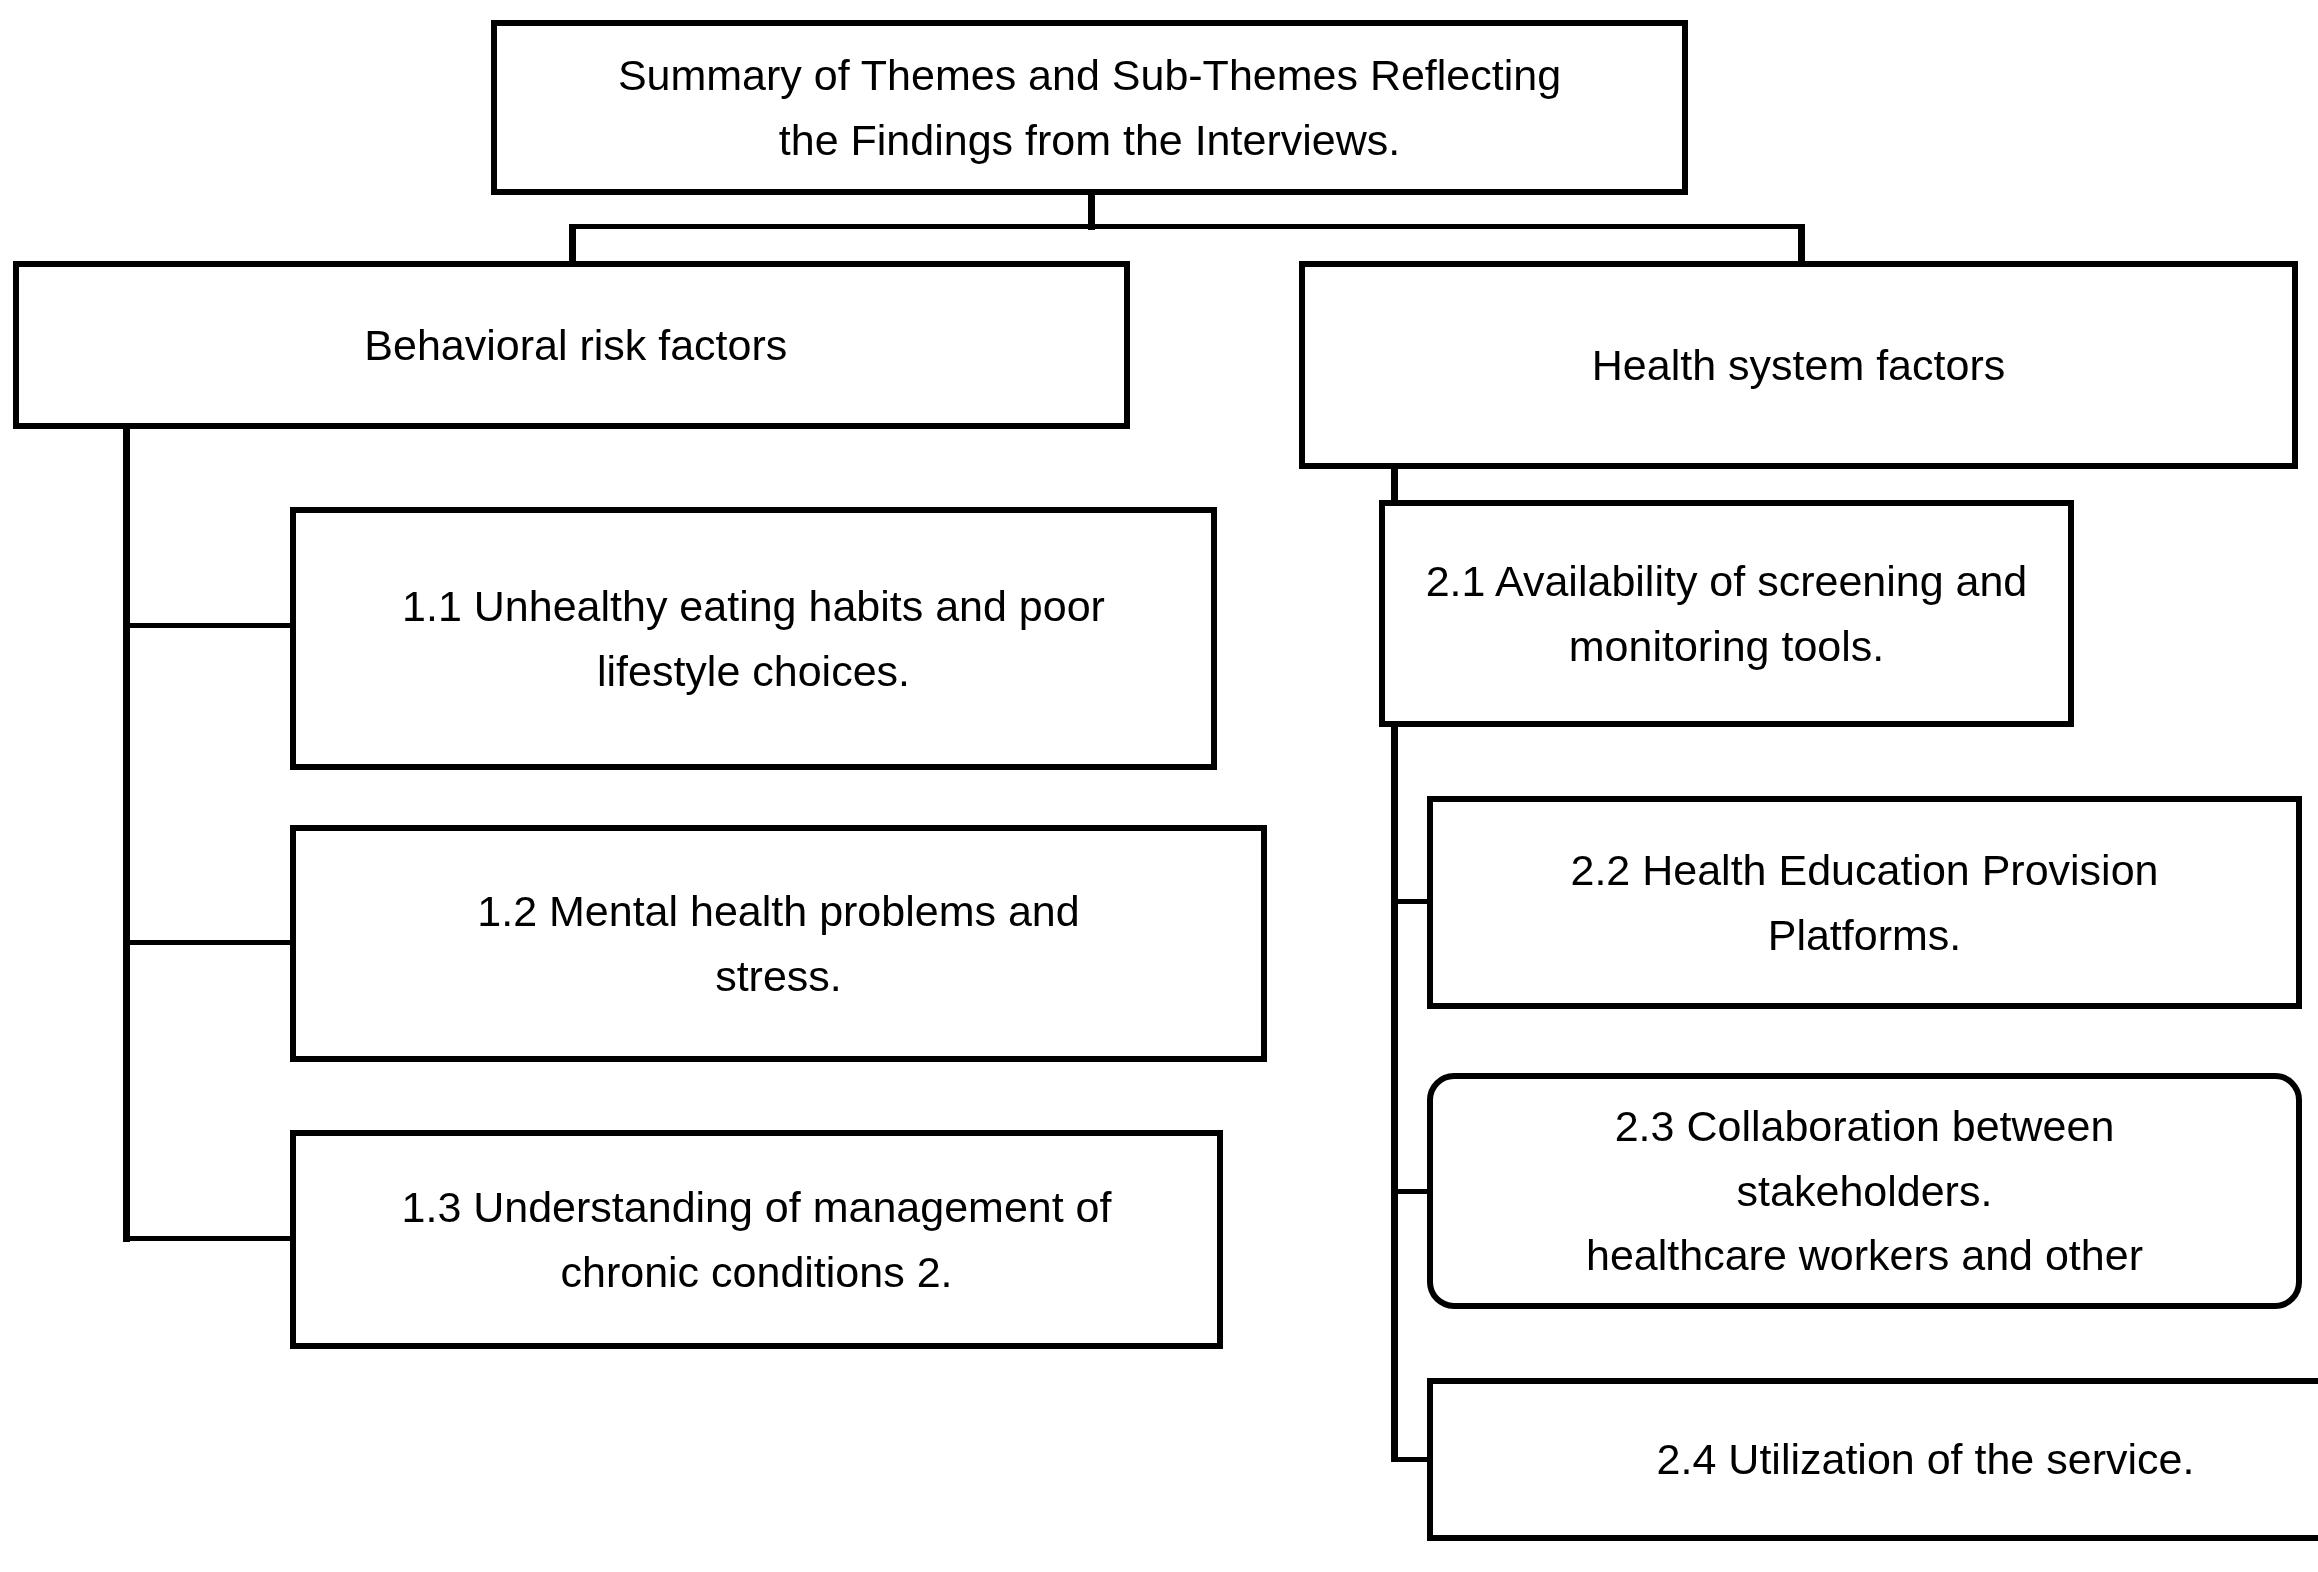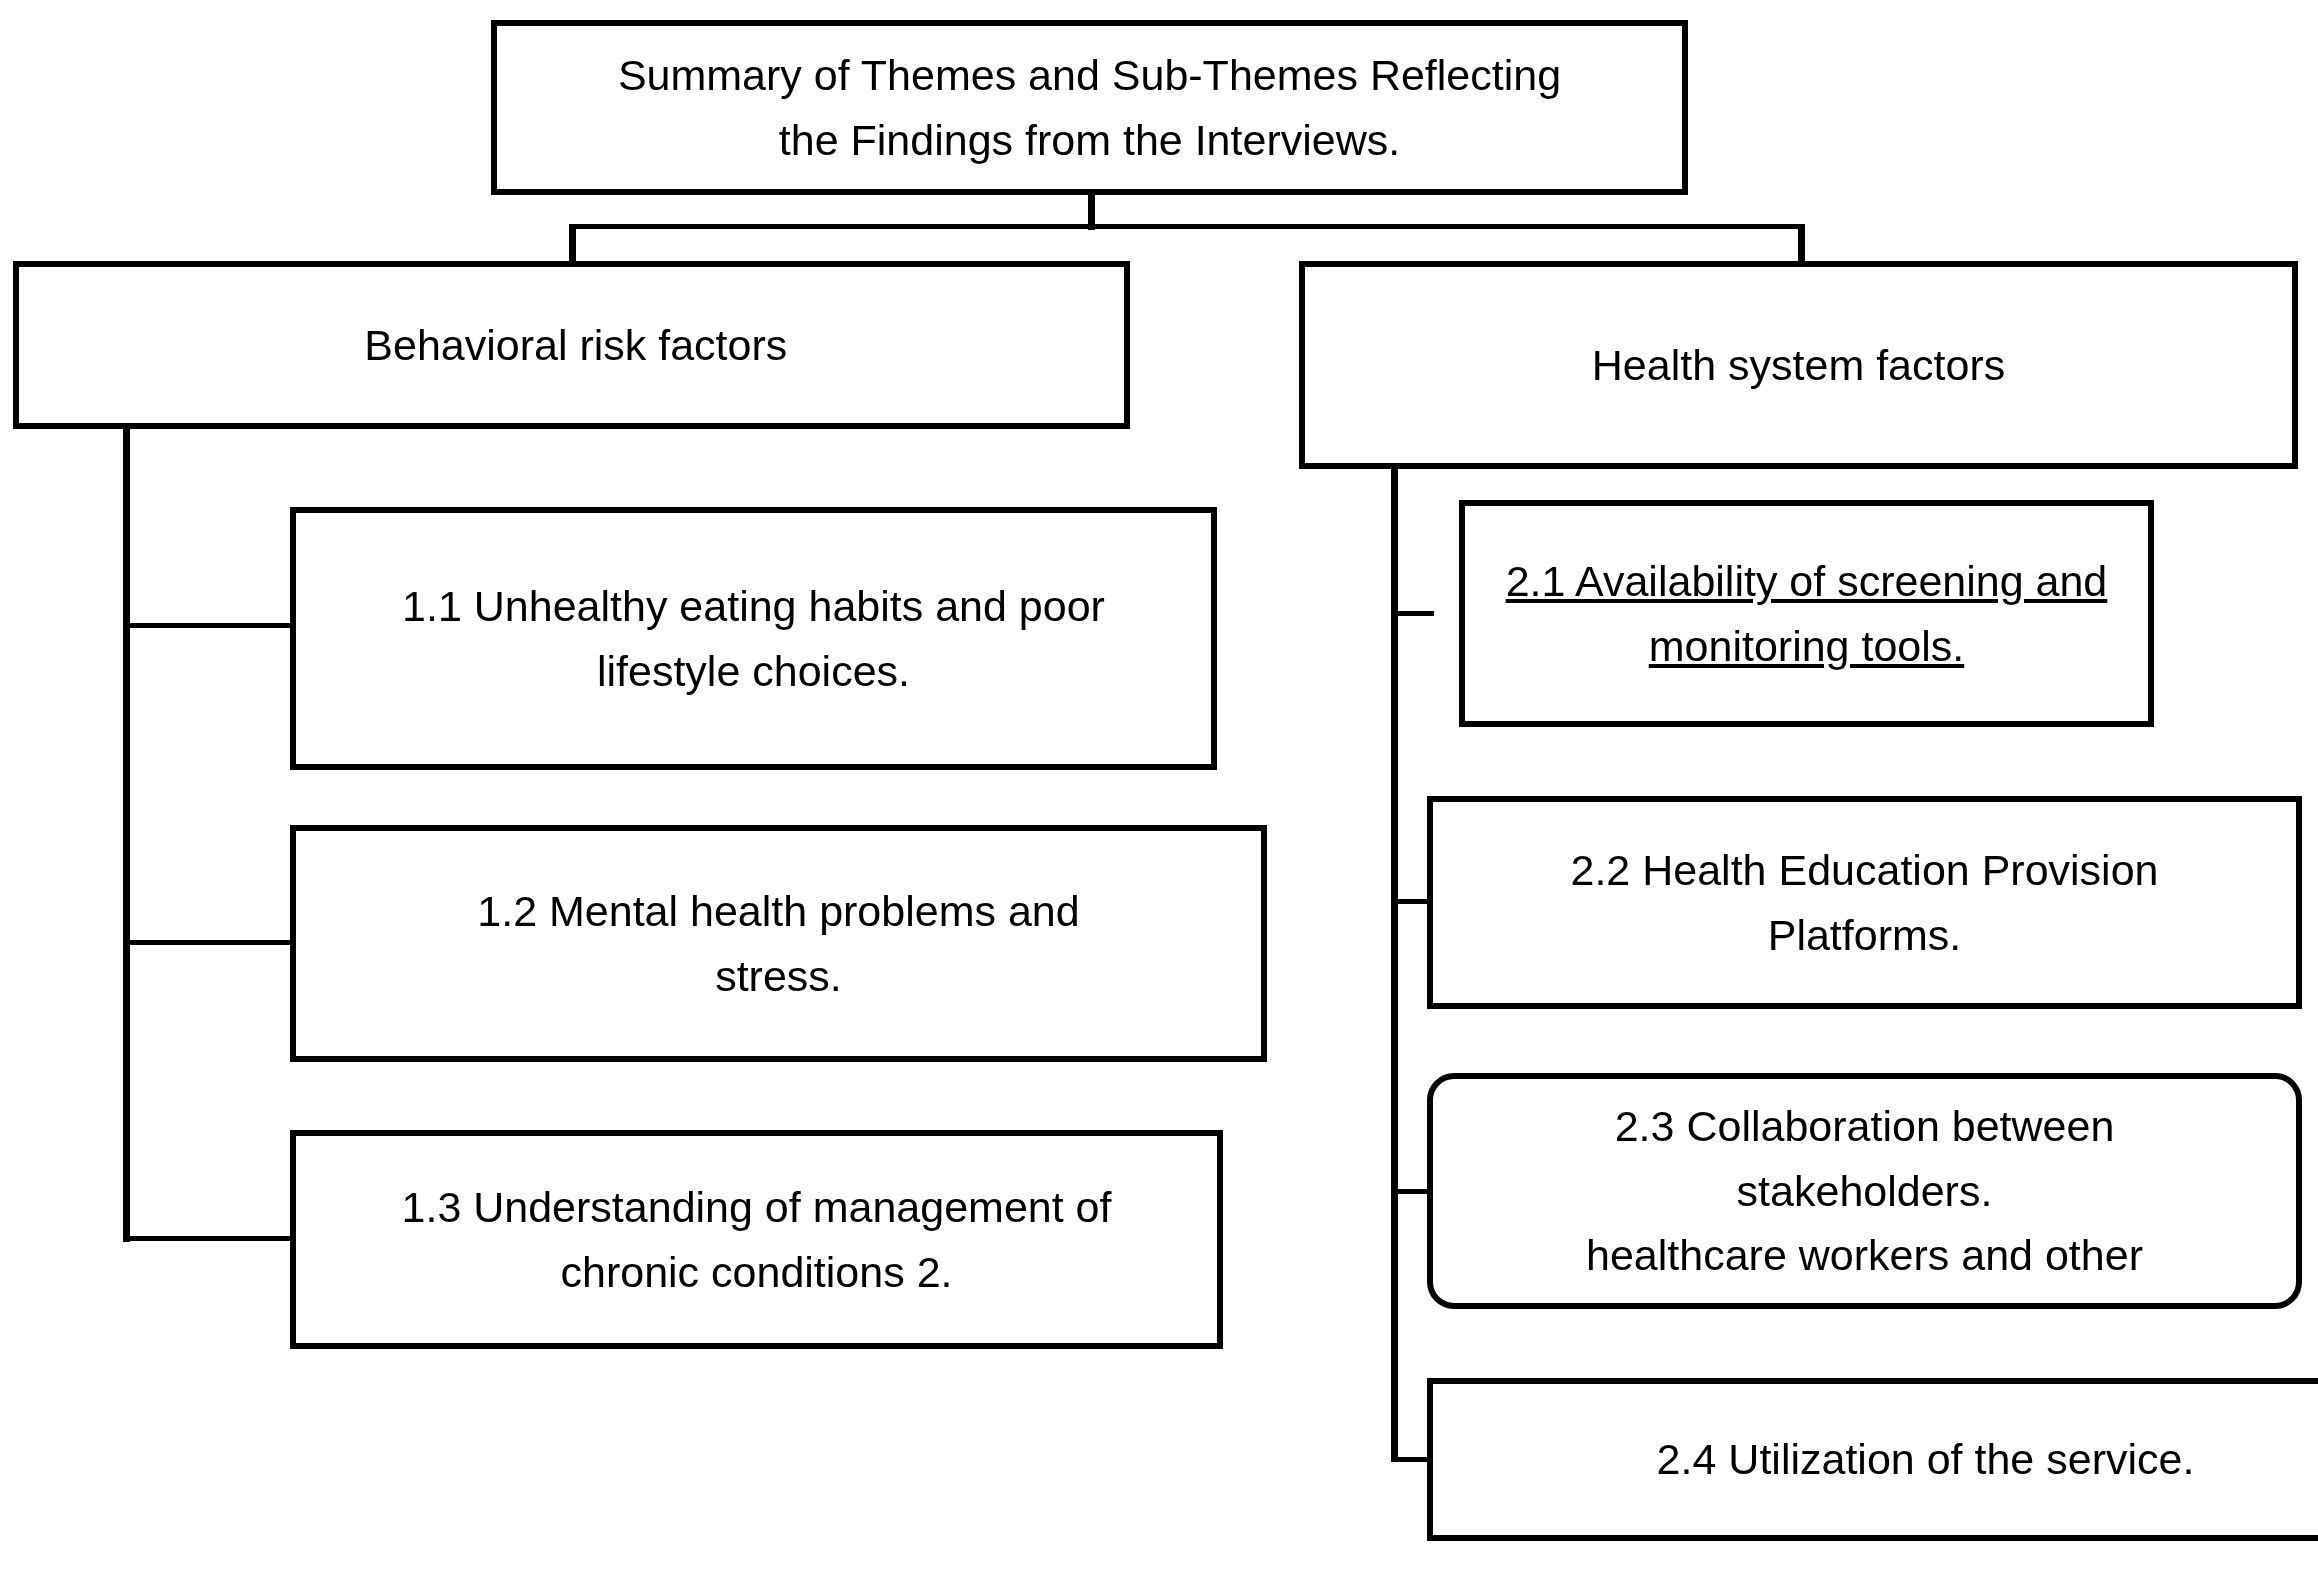--- a/index.html
+++ b/index.html
@@ -70,21 +70,21 @@
   <div class="box" style="left:290px; top:825px; width:977px; height:237px;">
     <div class="txtline">1.2 Mental health problems and</div>
     <div class="txtline">stress.</div>
   </div>
 
   <div class="box" style="left:290px; top:1130px; width:933px; height:219px;">
     <div class="txtline">1.3 Understanding of management of</div>
     <div class="txtline">chronic conditions 2.</div>
   </div>
 
-  <div class="box" style="left:1459px; top:500px; width:695px; height:227px;text-decoration:underline;">
+  <div class="box" style="left:1379px; top:500px; width:695px; height:227px;">
     <div class="txtline">2.1 Availability of screening and</div>
     <div class="txtline">monitoring tools.</div>
   </div>
 
   <div class="box" style="left:1427px; top:796px; width:875px; height:213px;">
     <div class="txtline">2.2 Health Education Provision</div>
     <div class="txtline">Platforms.</div>
   </div>
 
   <div class="box" style="left:1427px; top:1073px; width:875px; height:236px;border-radius:27px;">

